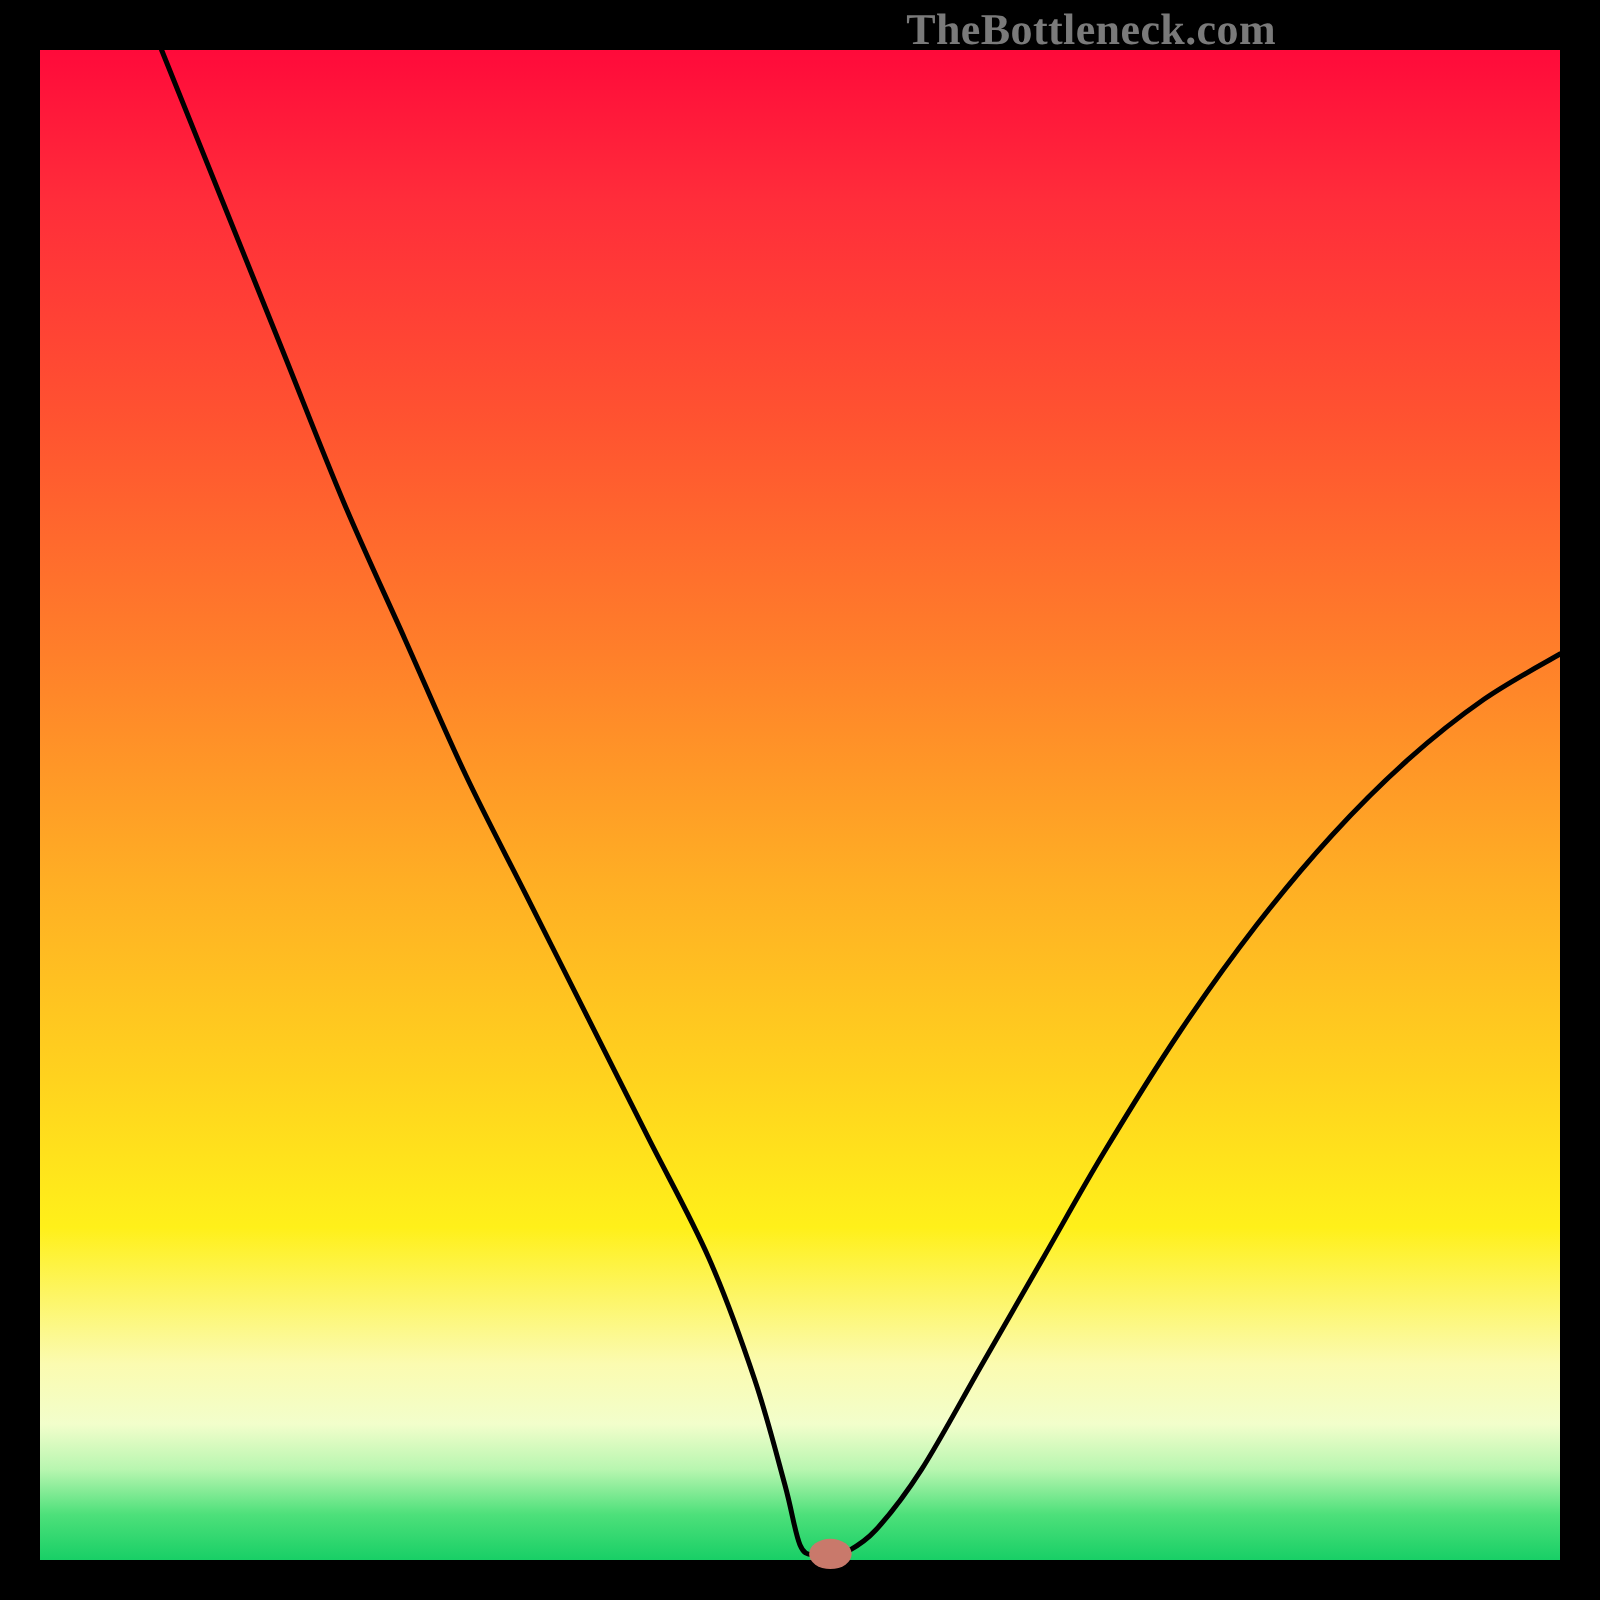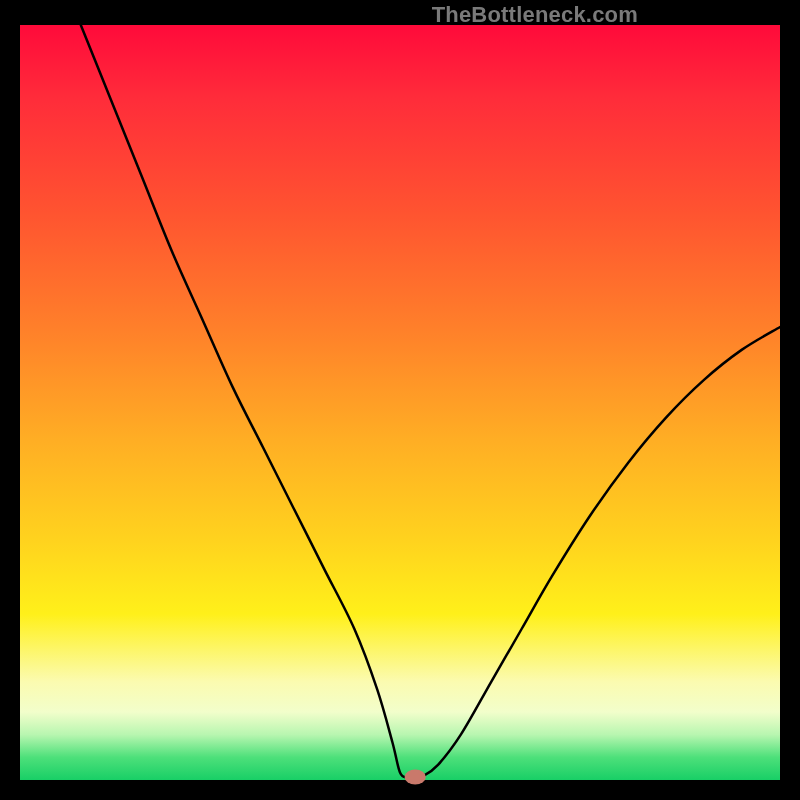--- a/index.html
+++ b/index.html
@@ -8,20 +8,21 @@
     width: 800px;
     height: 800px;
     background: #000;
     font-family: Arial, Helvetica, sans-serif;
   }
   .frame {
     position: relative;
     width: 648px;
     height: 800px;
     background: #000;
+    font-family: Liberation Serif, serif;
   }
   .watermark {
     position: absolute;
     top: 2px;
     right: 10px;
     color: #7a7a7a;
     font-size: 22px;
     font-weight: 600;
     letter-spacing: 0.2px;
     z-index: 5;

